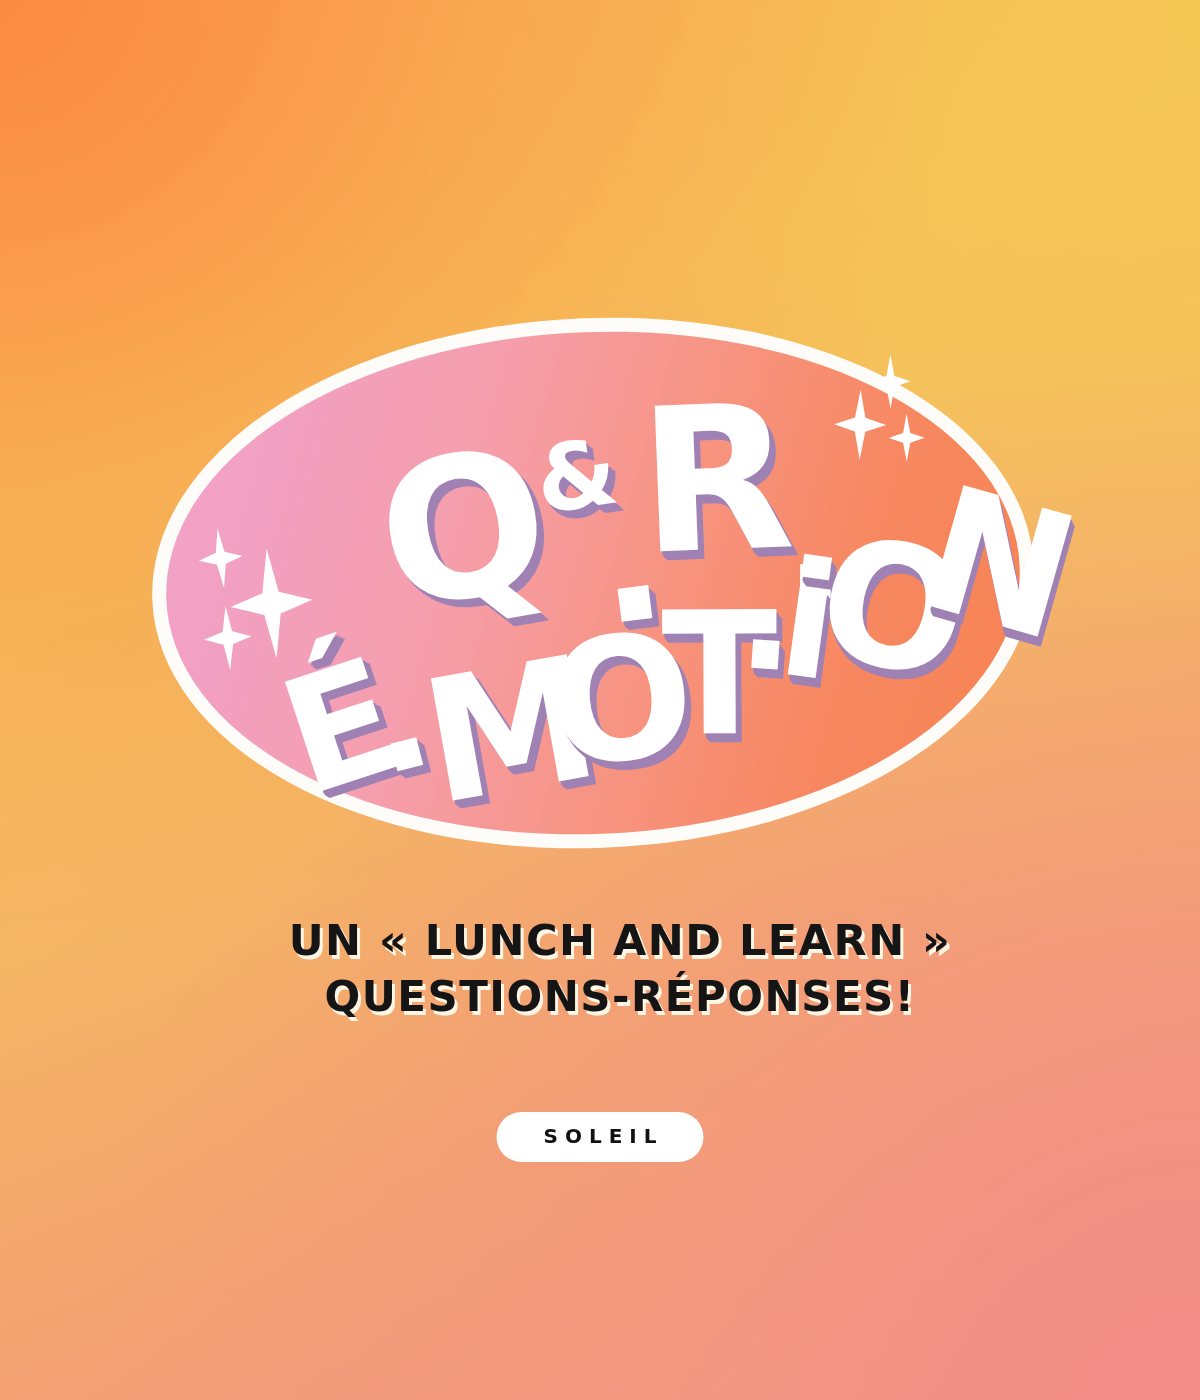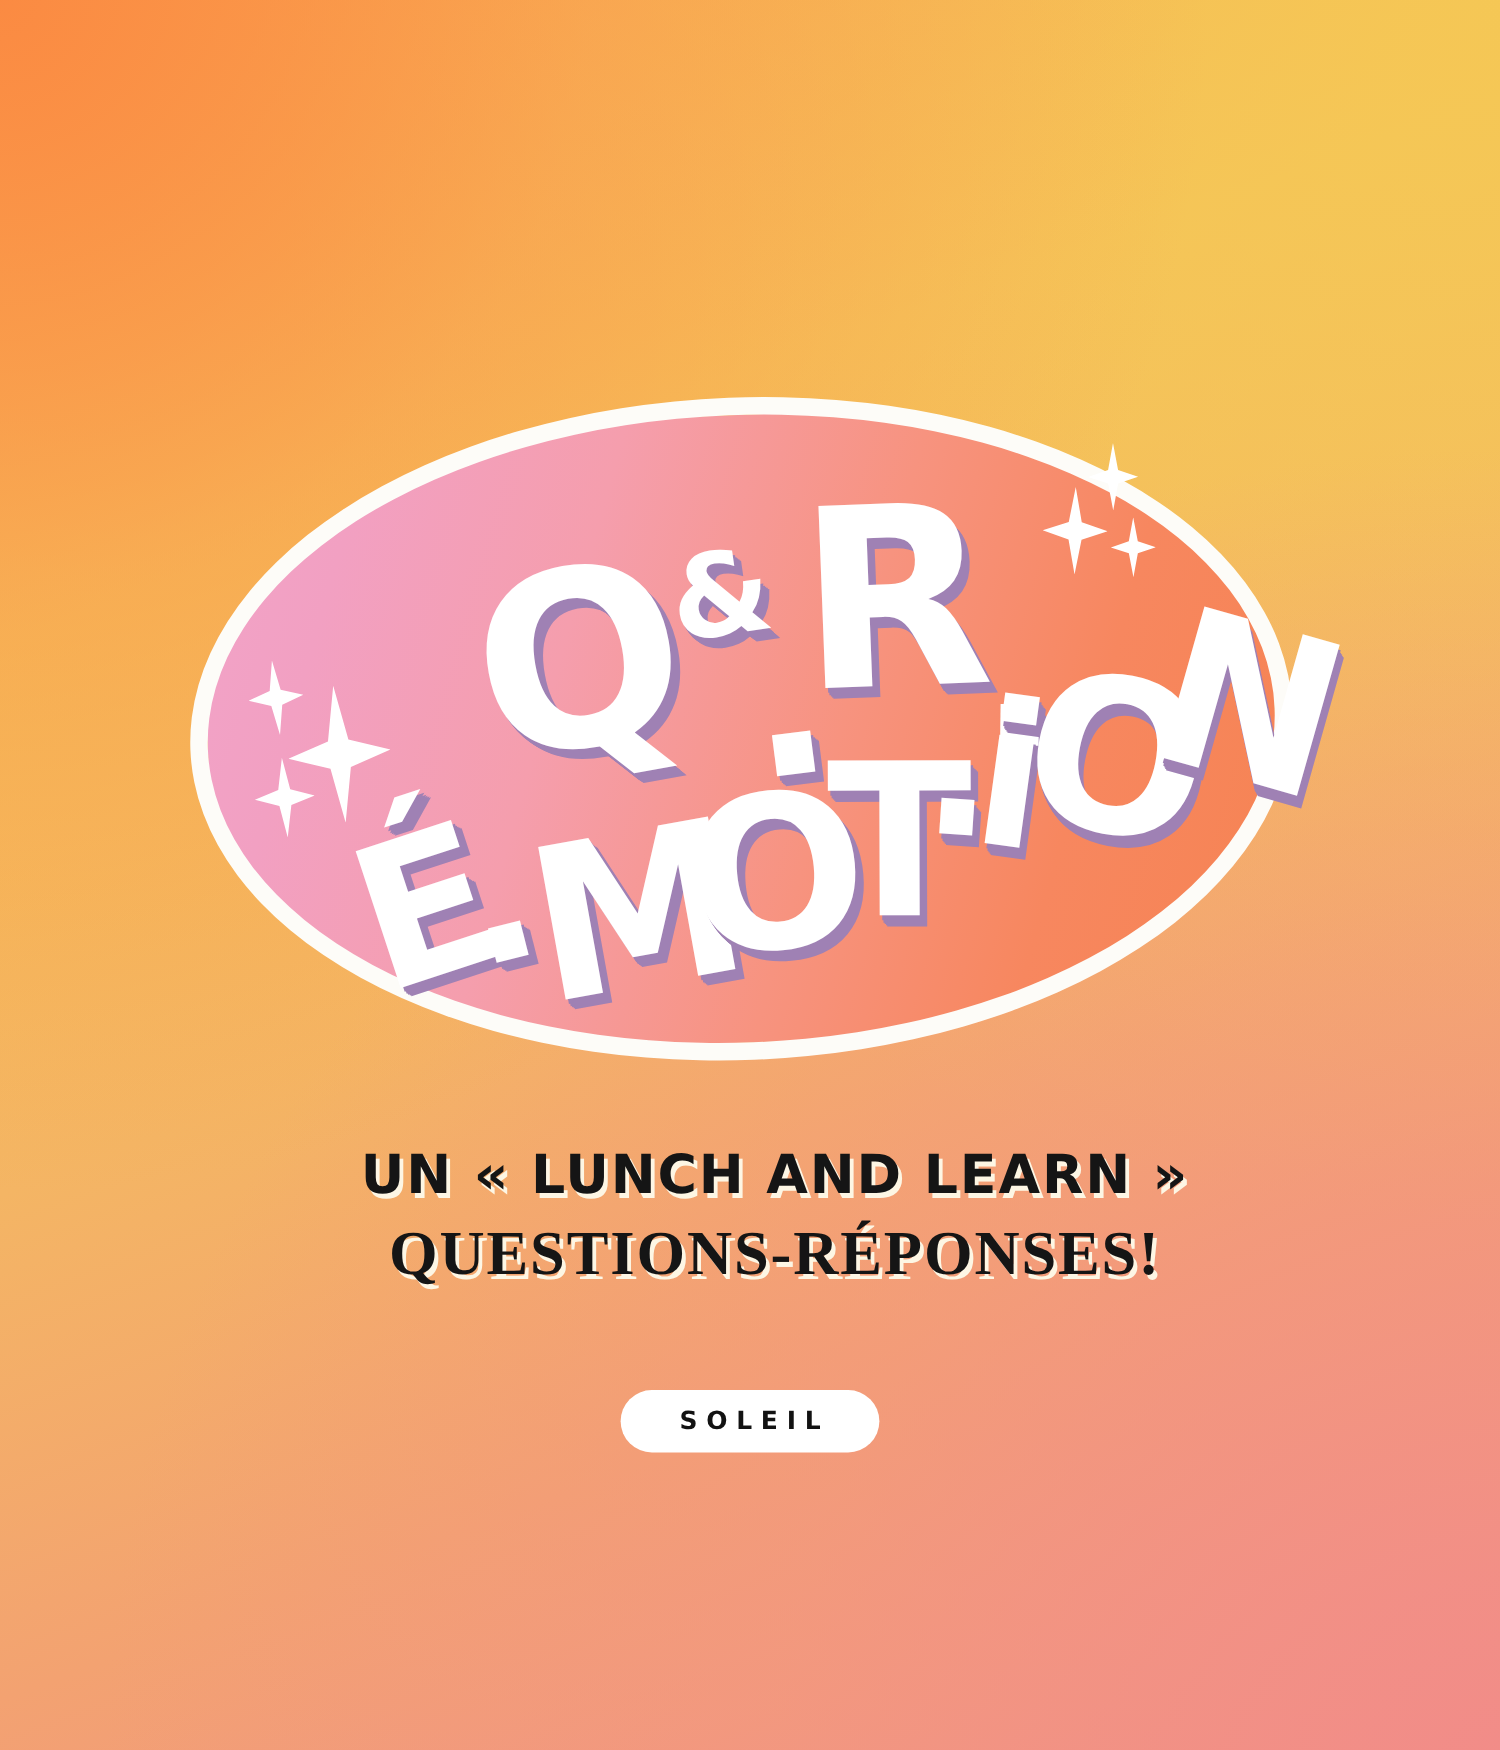--- a/index.html
+++ b/index.html
@@ -141,21 +141,21 @@
     text-align:center;
     color:#151515;
     font-family:"DejaVu Sans", sans-serif;
     font-weight:bold;
     font-size:43px;
     letter-spacing:1.5px;
     line-height:1.32;
     text-shadow:3px 4px 0 #fdf6e4;
   }
   .subtitle .line { display:block;padding-left:40px; }
-  .subtitle .line2 { font-size:50px;font-family:Liberation Serif, serif; }
+  .subtitle .line2 { font-size:42px; }
 
   
   .pill {
     position:absolute;
     left:50%;
     top:1112px;
     transform:translateX(-50%);
     background:#ffffff;
     color:#121212;
     border-radius:38px;

